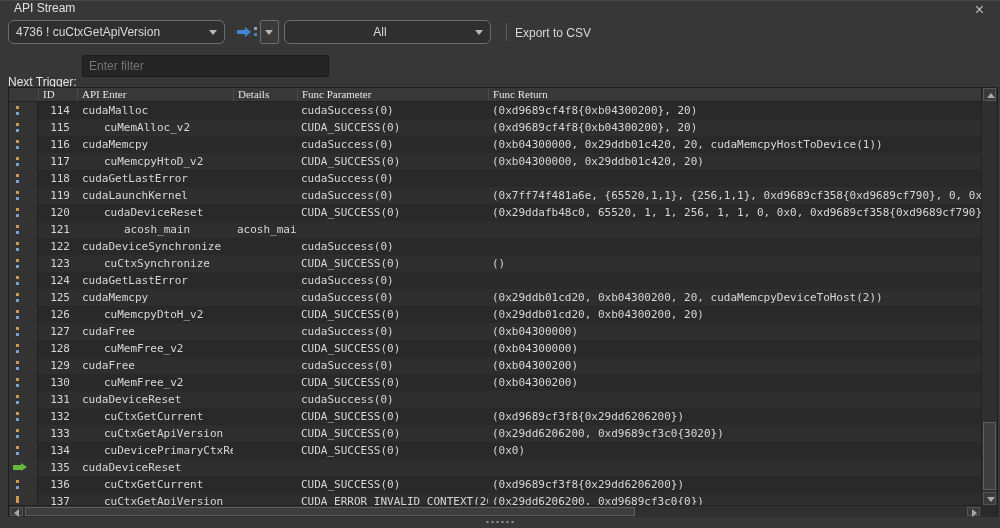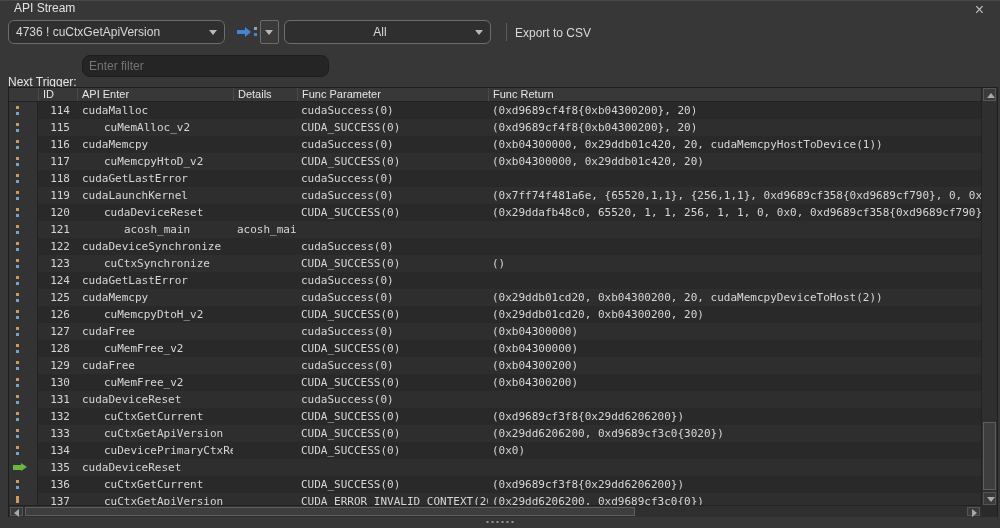--- a/index.html
+++ b/index.html
@@ -38,31 +38,31 @@
     background:#3a3a3a; border:1px solid #6d6d6d; border-radius:2px;
   }
   .minidrop .arr { position:absolute; left:4px; top:9px; width:0; height:0;
     border-left:4px solid transparent; border-right:4px solid transparent; border-top:5px solid #b8b8b8; }
   .tb-sep { position:absolute; left:506px; top:22px; width:1px; height:18px; background:#5b5b5b; }
   .export { position:absolute; left:515px; top:25px; font-size:12px; color:#d8d8d8; }
   
   .trig-label { position:absolute; left:8px; top:74px; font-size:12px; color:#e4e4e4; }
   .trig-input {
     position:absolute; left:82px; top:54px; width:247px; height:22px;
-    background:#252525; border:1px solid #1d1d1d; border-radius:8px;
+    background:#252525; border:1px solid #1d1d1d; border-radius:2px;
     color:#cfcfcf; font-size:12px; padding:0 6px;
     font-family:"Liberation Sans", sans-serif; outline:none;
   }
   .trig-input::placeholder { color:#757575; }
   
   .table {
     position:absolute; left:8px; top:86px; width:990px; height:431px;
     background:#2a2a2a; border:1px solid #1e1e1e;
   }
-  .grid-cols { display:grid; grid-template-columns:29px 39px 156px 64px 191px 1fr; }
+  .grid-cols { display:grid; grid-template-columns:29px 39px 156px 64px 191px 1fr;font-family:Liberation Serif, serif; }
   .thead {
     position:absolute; left:0; top:0; right:16px; height:14px;
     background:#383838; border-bottom:1px solid #232323;
     font-size:11px; line-height:13px; color:#e6e6e6;
   }
   .thead .hc { padding-left:4px; border-left:1px solid #4a4a4a; overflow:hidden; white-space:nowrap; }
   .thead .hc:first-child { border-left:none; }
   .tbody { position:absolute; left:0; top:14px; right:16px; bottom:12px; overflow:hidden; }
   .trow { height:17px; font-family:"DejaVu Sans Mono", monospace; font-size:11px; line-height:17px; color:#d6d6d6; }
   .trow.even { background:#292929; }

